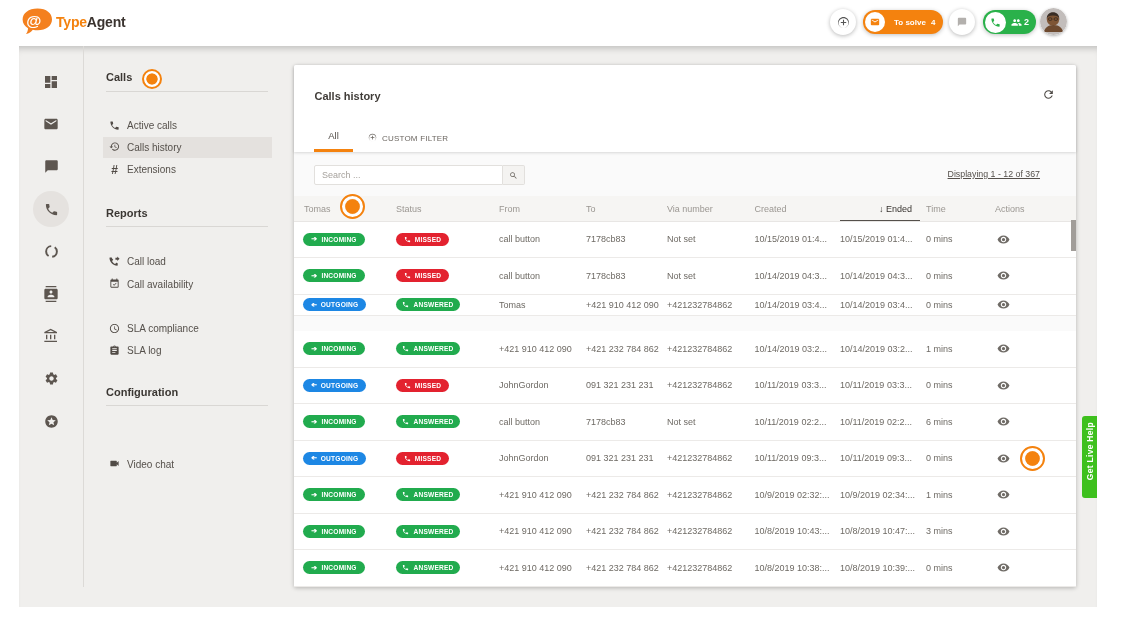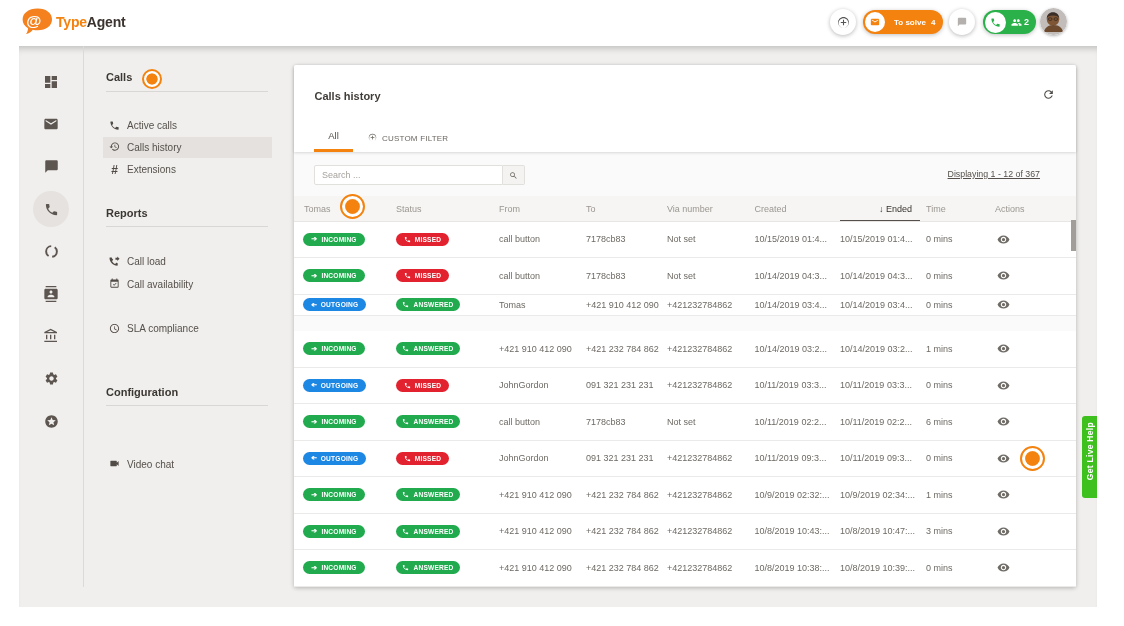--- a/index.html
+++ b/index.html
@@ -195,20 +195,28 @@
         <span class="mlabel">Call availability</span>
       </div>
       <div class="mitem" style="top:271.5px;">
         <span class="mic">
           <svg style="" width="11" height="11" viewBox="0 0 24 24">
             <path fill="#514b46" d="M11.99 2C6.47 2 2 6.48 2 12s4.47 10 9.99 10C17.52 22 22 17.52 22 12S17.52 2 11.99 2zM12 20c-4.42 0-8-3.58-8-8s3.58-8 8-8 8 3.58 8 8-3.58 8-8 8zm.5-13H11v6l5.25 3.15.75-1.23-4.5-2.67z"></path>
           </svg>
         </span>
         <span class="mlabel">SLA compliance</span>
       </div>
+      <div class="mitem" style="top:293.7px;">
+        <span class="mic">
+          <svg style="" width="11" height="11" viewBox="0 0 24 24">
+            <path fill="#514b46" d="M19 3h-4.18C14.4 1.84 13.3 1 12 1c-1.3 0-2.4.84-2.82 2H5c-1.1 0-2 .9-2 2v14c0 1.1.9 2 2 2h14c1.1 0 2-.9 2-2V5c0-1.1-.9-2-2-2zm-7 0c.55 0 1 .45 1 1s-.45 1-1 1-1-.45-1-1 .45-1 1-1zm2 14H7v-2h7v2zm3-4H7v-2h10v2zm0-4H7V7h10v2z"></path>
+          </svg>
+        </span>
+        <span class="mlabel">SLA log</span>
+      </div>
       <div class="msec" style="top:340.3px;">Configuration</div>
       <div class="mdiv" style="top:358.7px;"></div>
       <div class="mitem" style="top:407.4px;">
         <span class="mic">
           <svg style="" width="11" height="11" viewBox="0 0 24 24">
             <path fill="#514b46" d="M17 10.5V7c0-.55-.45-1-1-1H4c-.55 0-1 .45-1 1v10c0 .55.45 1 1 1h12c.55 0 1-.45 1-1v-3.5l4 4v-11l-4 4z"></path>
           </svg>
         </span>
         <span class="mlabel">Video chat</span>
       </div>

